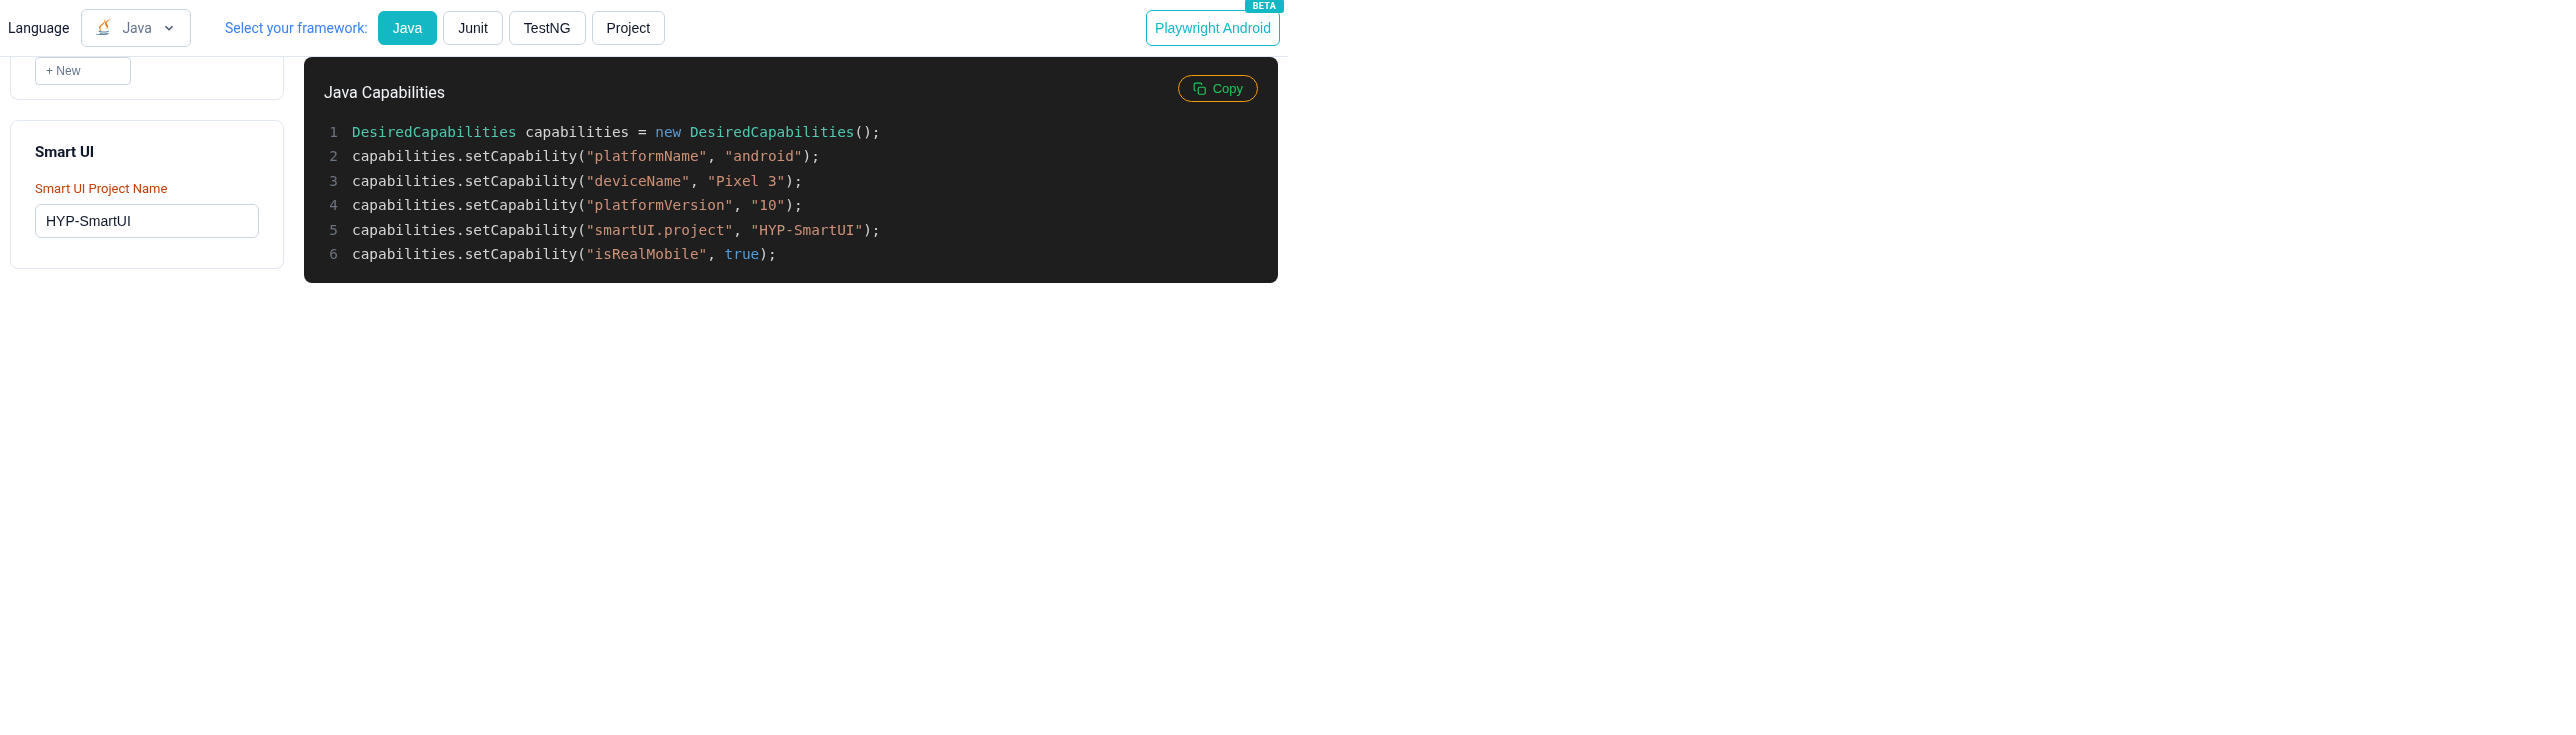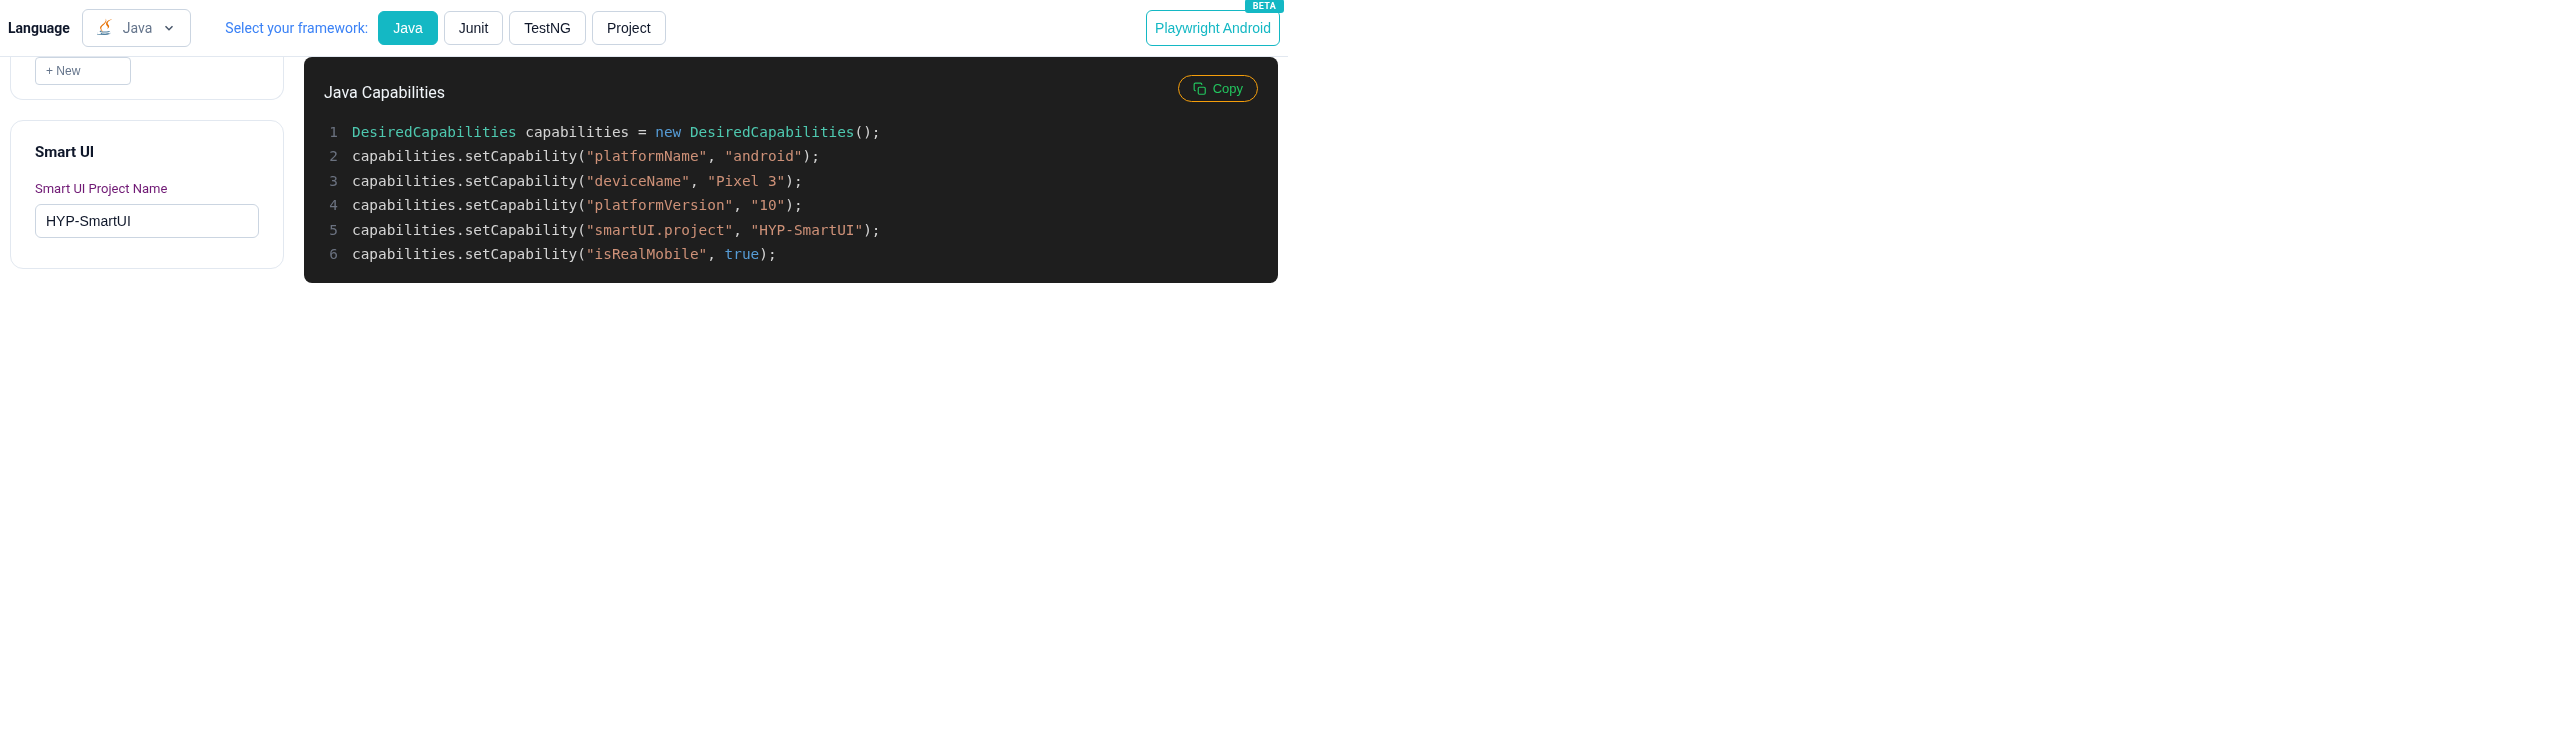--- a/index.html
+++ b/index.html
@@ -2,21 +2,21 @@
 <html><head>
 <meta charset="utf-8">
 <style>
   * { box-sizing: border-box; margin: 0; padding: 0; }
   body { font-family: -apple-system, BlinkMacSystemFont, "Segoe UI", Roboto, sans-serif; background: #fff; color: #0f172a; width: 1288px; }
   
   .top-bar {
     display: flex; align-items: center; padding: 9px 8px 9px 8px;
     border-bottom: 1px solid #e2e8f0; position: relative;
   }
-  .lang-label { font-size: 14px; color: #0f172a; margin-right: 12px; font-weight: 700; }
+  .lang-label { font-size: 14px; color: #0f172a; margin-right: 12px; font-weight: 400; }
   .lang-select {
     display: flex; align-items: center; gap: 10px;
     border: 1px solid #cbd5e1; border-radius: 6px;
     padding: 8px 14px; cursor: pointer; background: #fff;
   }
   .java-logo { width: 16px; height: 20px; }
   .lang-name { color: #64748b; font-size: 14px; }
   .chevron { color: #475569; }
   
   .framework-label { margin-left: 34px; font-size: 14px; color: #3b82f6; }
@@ -36,31 +36,31 @@
   .beta-badge {
     position: absolute; top: -11px; right: -4px;
     background: #14b8c4; color: #fff; font-size: 9px; font-weight: 700;
     padding: 2px 8px; border-radius: 3px; letter-spacing: 0.3px;
   }
   
   .main { display: flex; gap: 20px; padding: 0 10px; align-items: flex-start; }
   
   .left-col { width: 274px; flex-shrink: 0; }
   .card {
-    border: 1px solid #e2e8f0; border-radius: 13px; background: #fff;
+    border: 1px solid #e2e8f0; border-radius: 8px; background: #fff;
     padding: 22px 24px 30px 24px;
   }
   .card.top-card { border-top: none; border-top-left-radius: 0; border-top-right-radius: 0; padding: 0 24px 14px 24px; }
   .new-btn {
     border: 1px solid #cbd5e1; border-radius: 4px; background: #fff;
     padding: 6px 10px; font-size: 12px; color: #64748b; cursor: pointer;
     width: 96px; text-align: left; margin-left: 0;
   }
   .card-title { font-size: 15px; font-weight: 700; color: #0f172a; margin-bottom: 20px; }
-  .field-label { font-size: 13px; color: #701a75; margin-bottom: 8px; display: block; }
+  .field-label { font-size: 13px; color: #c2410c; margin-bottom: 8px; display: block; }
   .text-input {
     width: 100%; border: 1px solid #cbd5e1; border-radius: 6px;
     padding: 8px 10px; font-size: 14px; color: #0f172a;
   }
   .card + .card { margin-top: 20px; }
   
   .right-col { flex: 1; }
   .code-panel {
     background: #1e1e1e; border-radius: 8px; color: #e5e7eb;
     padding-bottom: 16px;

